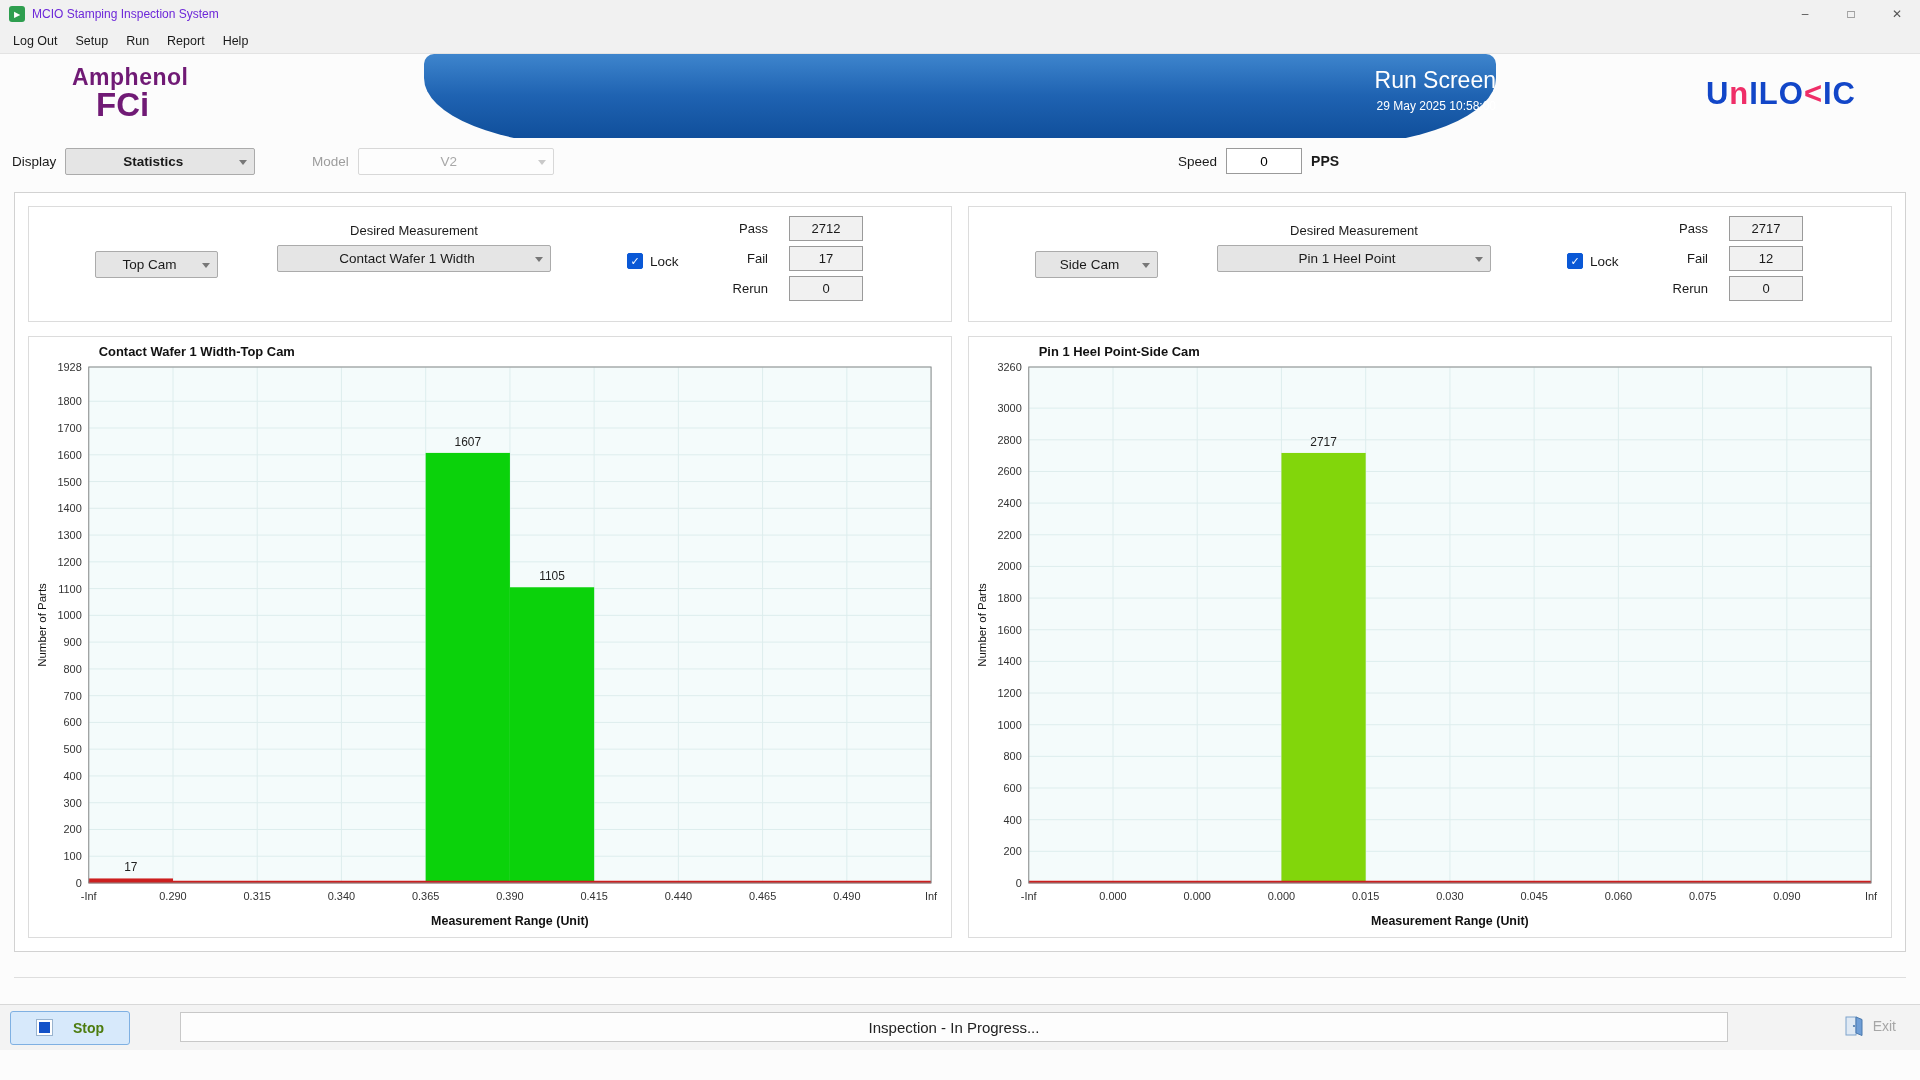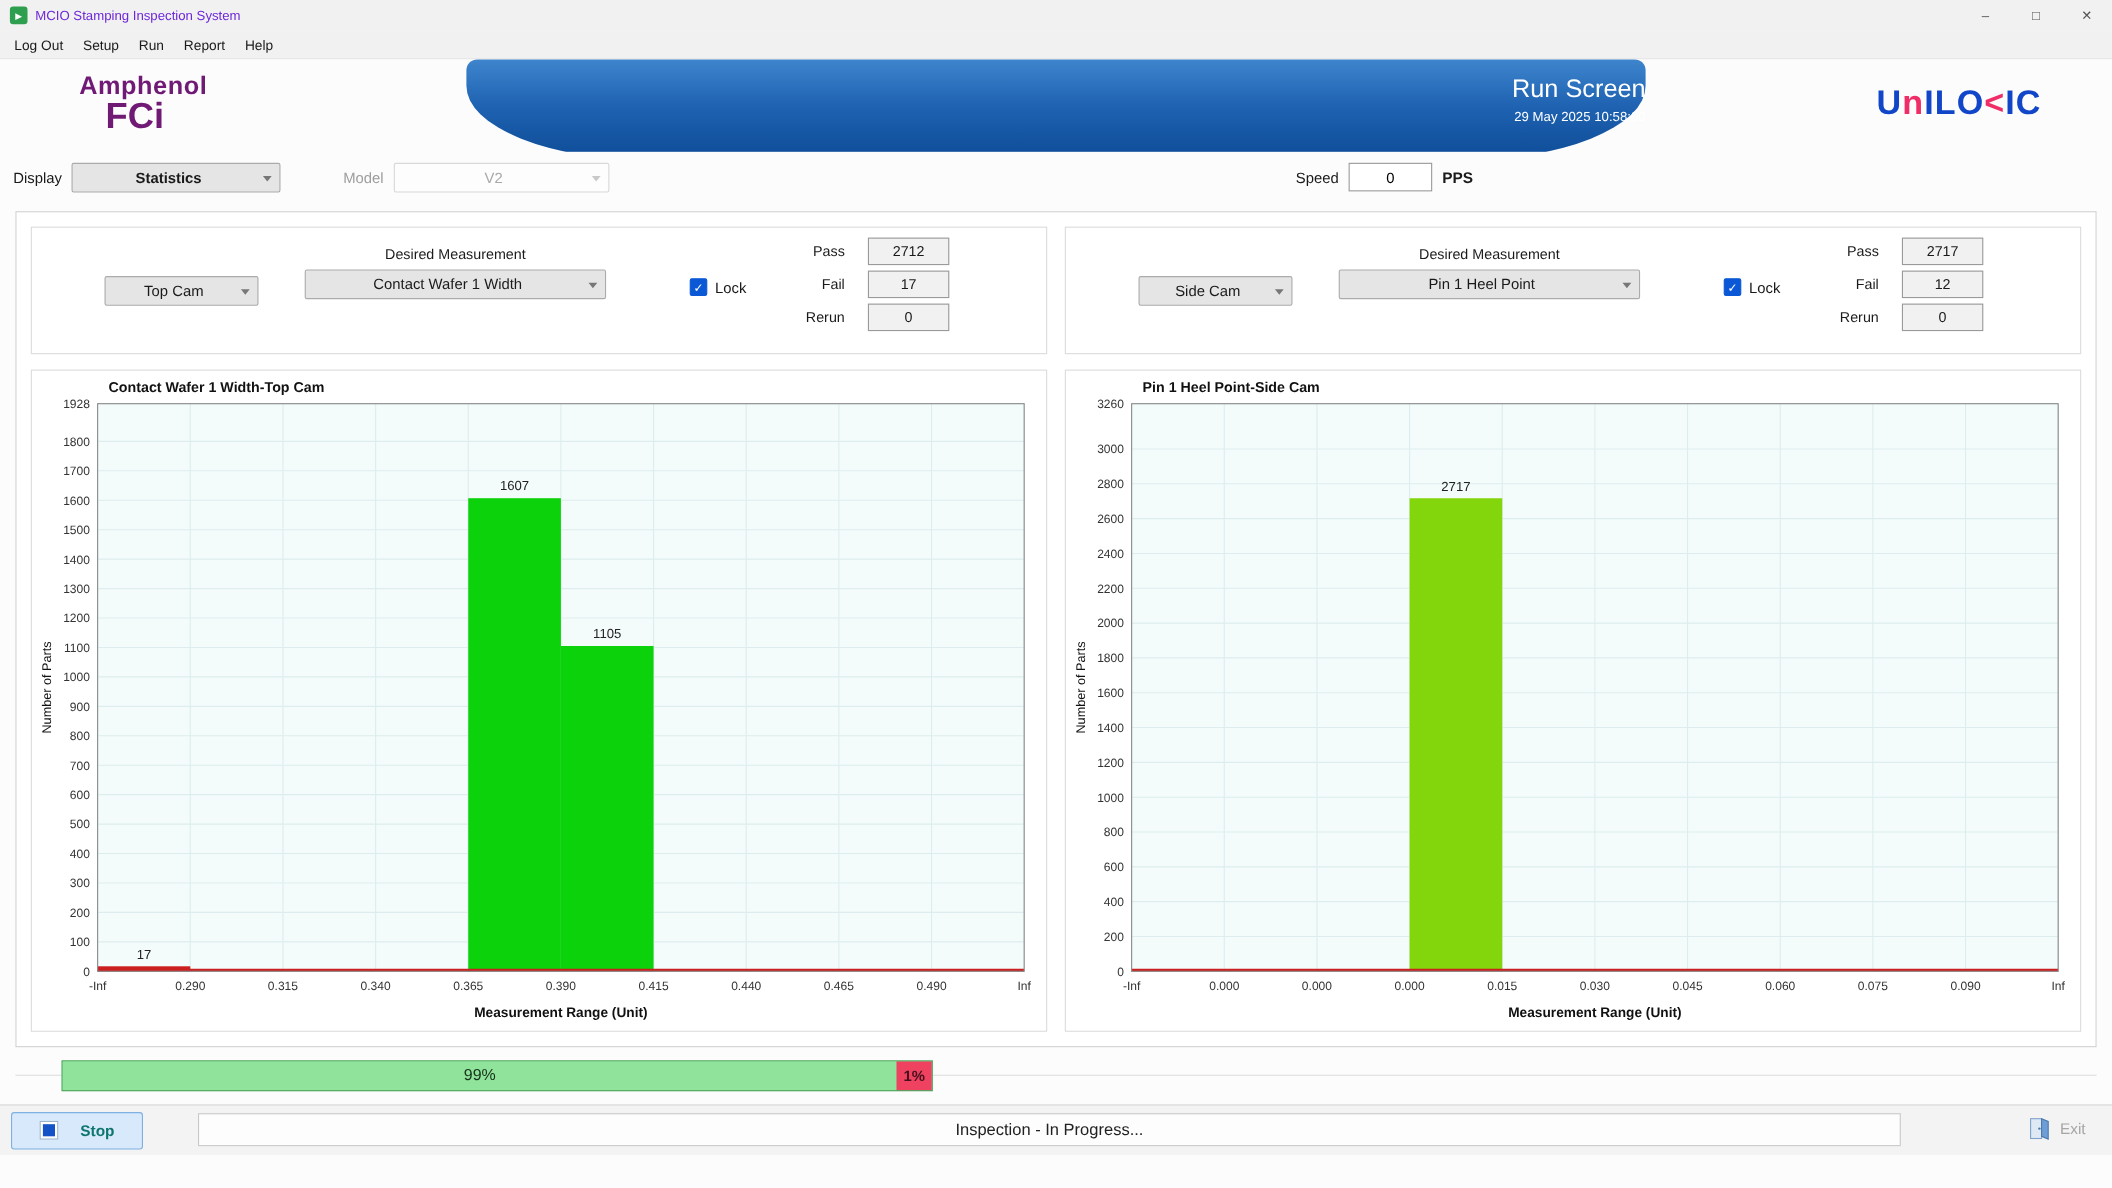--- a/index.html
+++ b/index.html
@@ -53,21 +53,21 @@
   .model-combo { width:196px; }
   .speed-input { width:76px; height:26px; border:1px solid #9a9a9a; background:#fff;
     text-align:center; font-size:13.5px; font-family:"Liberation Sans",sans-serif; }
   .pps { font-weight:bold; font-size:14px; }
 
   
   .main-panel { margin:8px 14px 0; height:760px; background:#fff; border:1px solid #d2d2d2;
     display:flex; gap:16px; padding:13px; }
   .side { flex:1; display:flex; flex-direction:column; min-width:0; }
   .ctrl-box { height:116px; border:1px solid #dcdcdc; position:relative; flex:none; background:#fff; }
-  .cam-combo { position:absolute; left:66px; top:44px; width:140px; }
+  .cam-combo { position:absolute; left:66px; top:44px; width:123px; }
   .meas { position:absolute; left:248px; top:16px; width:274px; text-align:center; }
   .meas-label { font-size:13px; margin-bottom:7px; color:#1a1a1a; }
   .meas-combo { width:100%; }
   .lock-group { position:absolute; left:598px; top:46px; display:flex; align-items:center; gap:7px;
     font-size:13.5px; }
   .checkbox { width:16px; height:16px; background:#0a58d6; border:1px solid #0a58d6;
     border-radius:2px; color:#fff; display:flex; align-items:center; justify-content:center;
     font-size:11px; }
   .stats { position:absolute; right:88px; top:9px; display:flex; flex-direction:column; gap:5px; }
   .stat-row { display:flex; align-items:center; gap:21px; justify-content:flex-end; }
@@ -90,21 +90,21 @@
   .progress-green { display:flex; align-items:center; justify-content:center;
     font-size:14.5px; color:#17331a; background:#8fe39b; }
   .progress-red { flex:1; background:#ef4260; display:flex; align-items:center;
     justify-content:center; font-size:13.5px; color:#43101c; font-weight:bold; }
 
   
   .bottom-bar { margin-top:12px; height:46px; background:#f3f3f3; border-top:1px solid #d8d8d8;
     position:relative; display:flex; align-items:center; }
   .stop-btn { margin-left:10px; width:120px; height:34px; background:#d7e9fb;
     border:1px solid #7fb0e2; border-radius:3px; display:flex; align-items:center;
-    justify-content:center; gap:20px; font-size:14px; font-weight:bold; color:#0f766e; }
+    justify-content:center; gap:20px; font-size:14px; font-weight:bold; color:#4d7c0f; }
   .stop-icon-frame { width:17px; height:17px; background:#fff; border:1px solid #9ab4cf;
     display:flex; align-items:center; justify-content:center; }
   .stop-icon { width:11px; height:11px; background:#1452c8; }
   .status-box { position:absolute; left:180px; right:192px; top:7px; height:30px;
     background:#fdfdfd; border:1px solid #c8c8c8; display:flex; align-items:center;
     justify-content:center; font-size:15px; color:#222; }
   .exit-group { position:absolute; right:24px; top:9px; display:flex; align-items:center;
     gap:8px; color:#a6a6a6; font-size:14px; }
 </style>
 </head>
@@ -373,24 +373,20 @@
           <text x="902" y="559" text-anchor="middle" font-size="11" fill="#333">Inf</text>
           <text x="479" y="584" text-anchor="middle" font-size="12.5" font-weight="bold" fill="#111">Measurement Range (Unit)</text>
           <text x="13" y="284" text-anchor="middle" font-size="11.5" fill="#111" transform="rotate(-90 13 284)">Number of Parts</text>
           <text x="66" y="15" font-size="13" font-weight="bold" fill="#111">Pin 1 Heel Point-Side Cam</text>
         </svg>
     </div>
   </div>
 </div>
 
 <div class="progress-row">
-  <div class="progress p-left">
-    <div class="progress-green" style="width: 96%;">99%</div>
-    <div class="progress-red">1%</div>
-  </div>
 </div>
 
 <div class="bottom-bar">
   <div class="stop-btn">
     <span class="stop-icon-frame">
         <span class="stop-icon"></span>
       </span>
     <span>Stop</span>
   </div>
   <div class="status-box">

